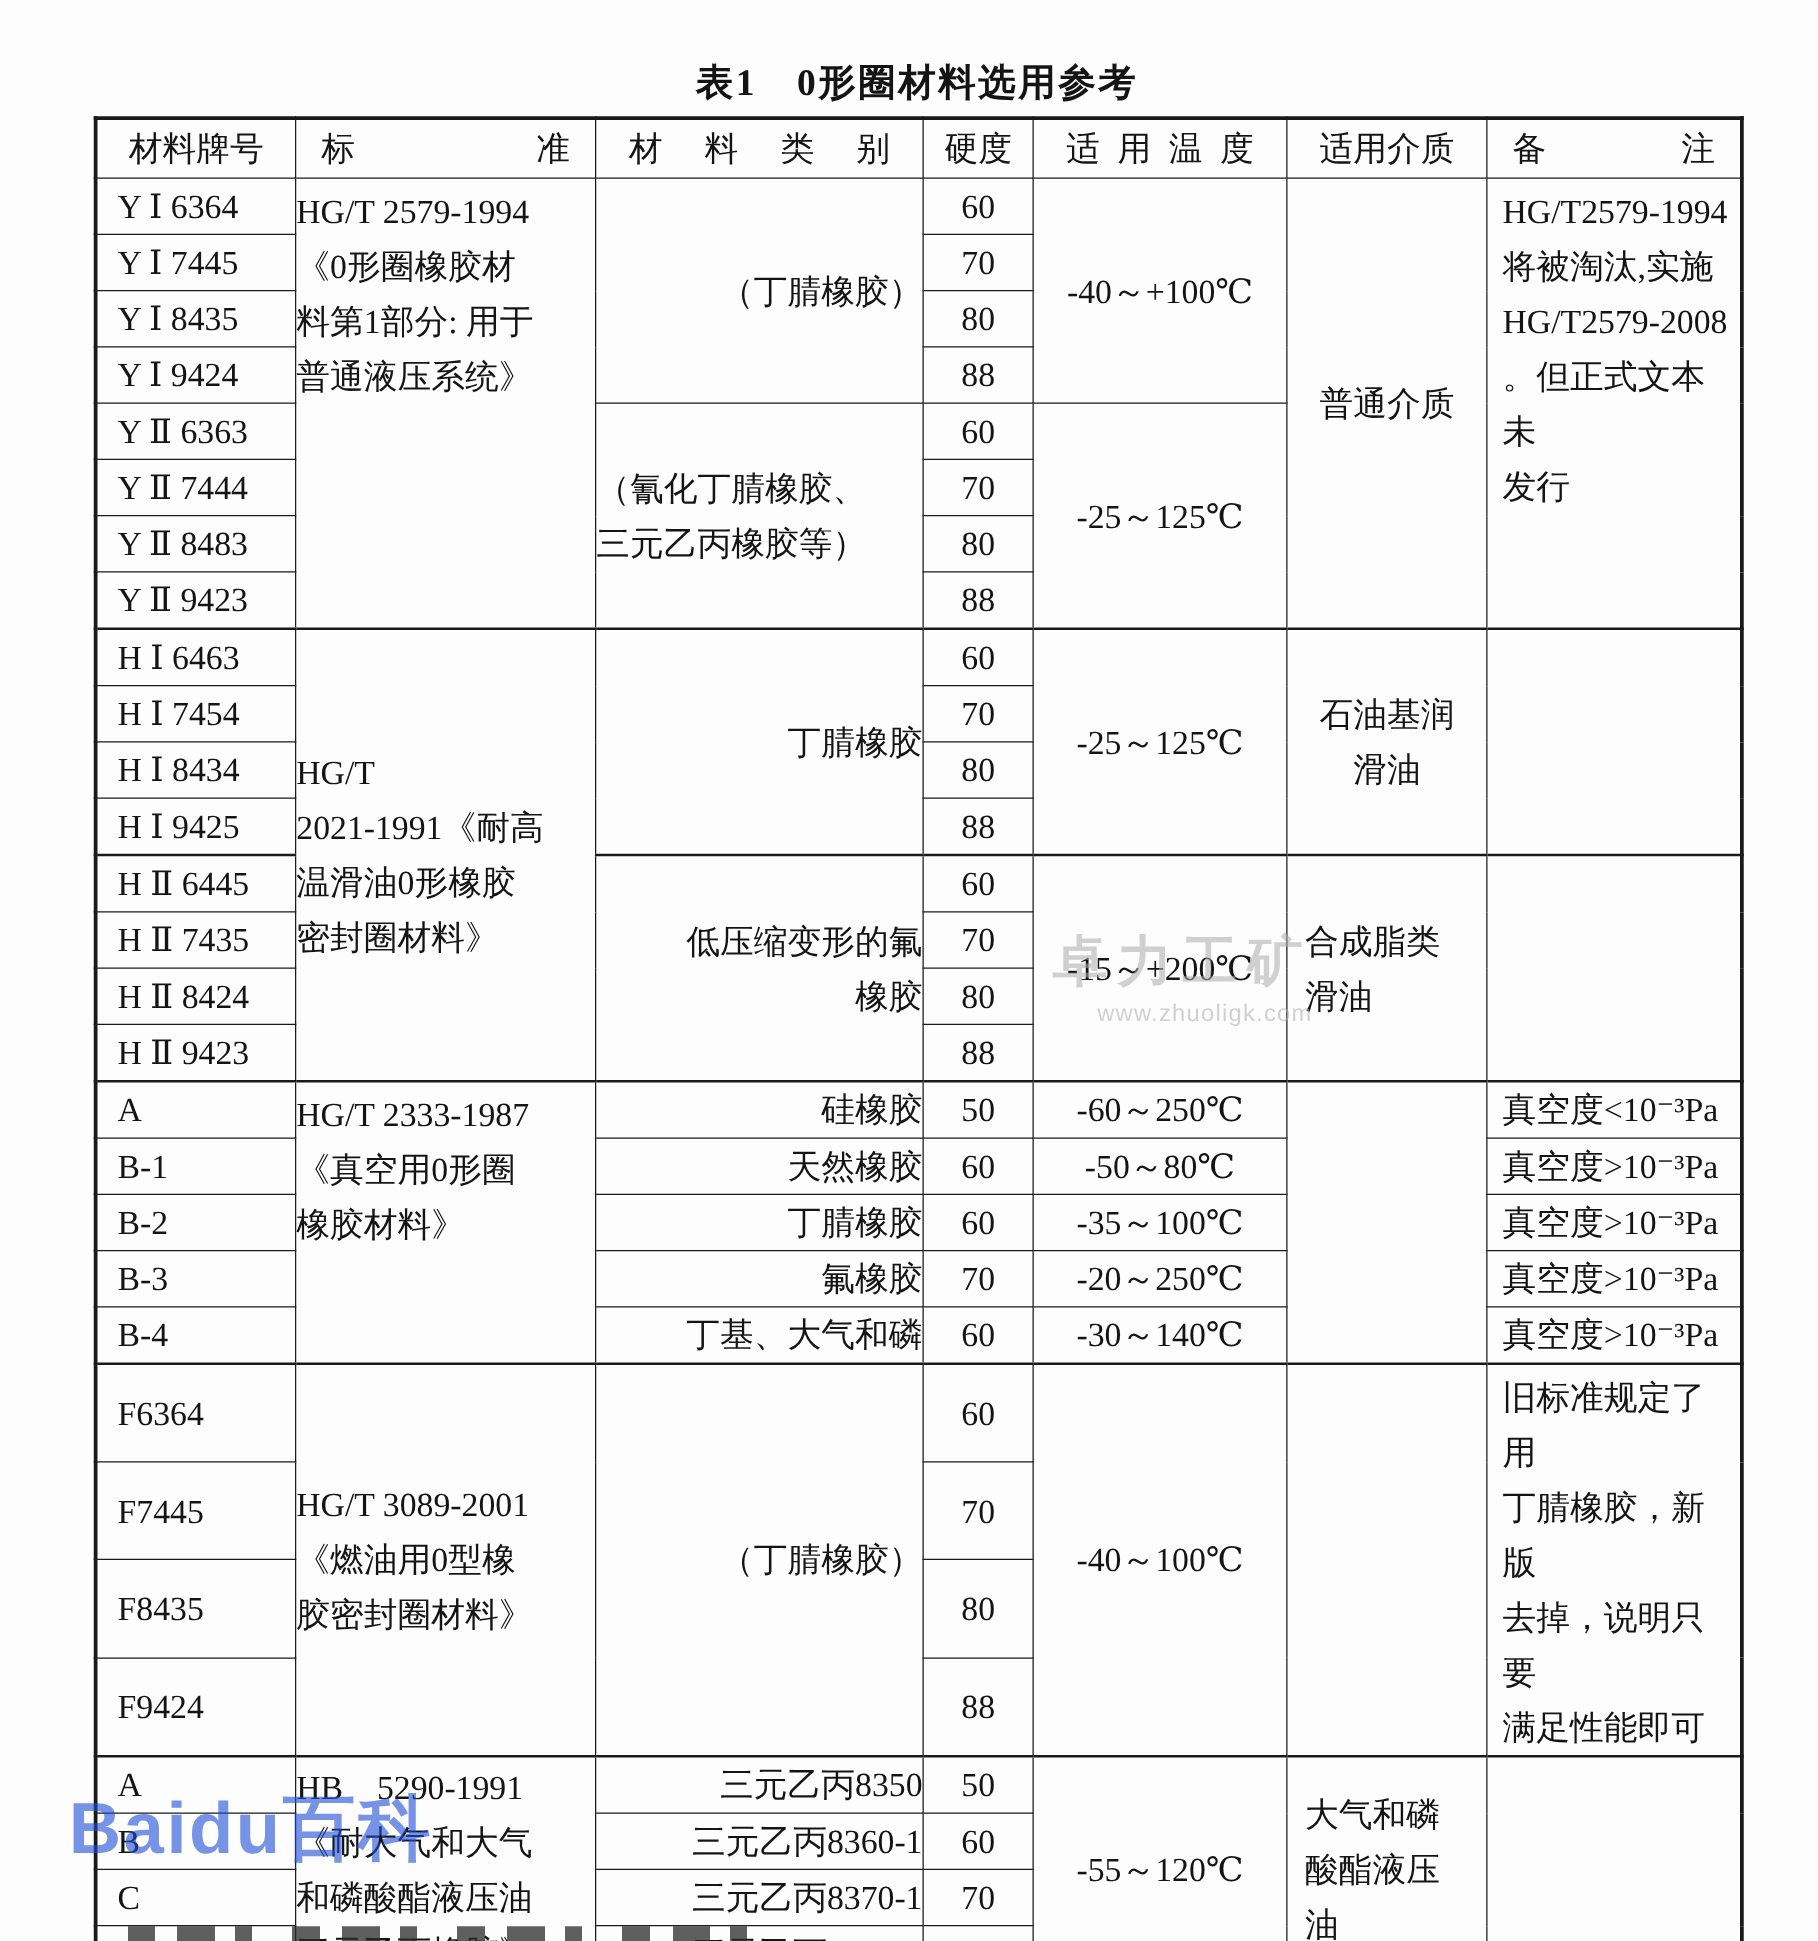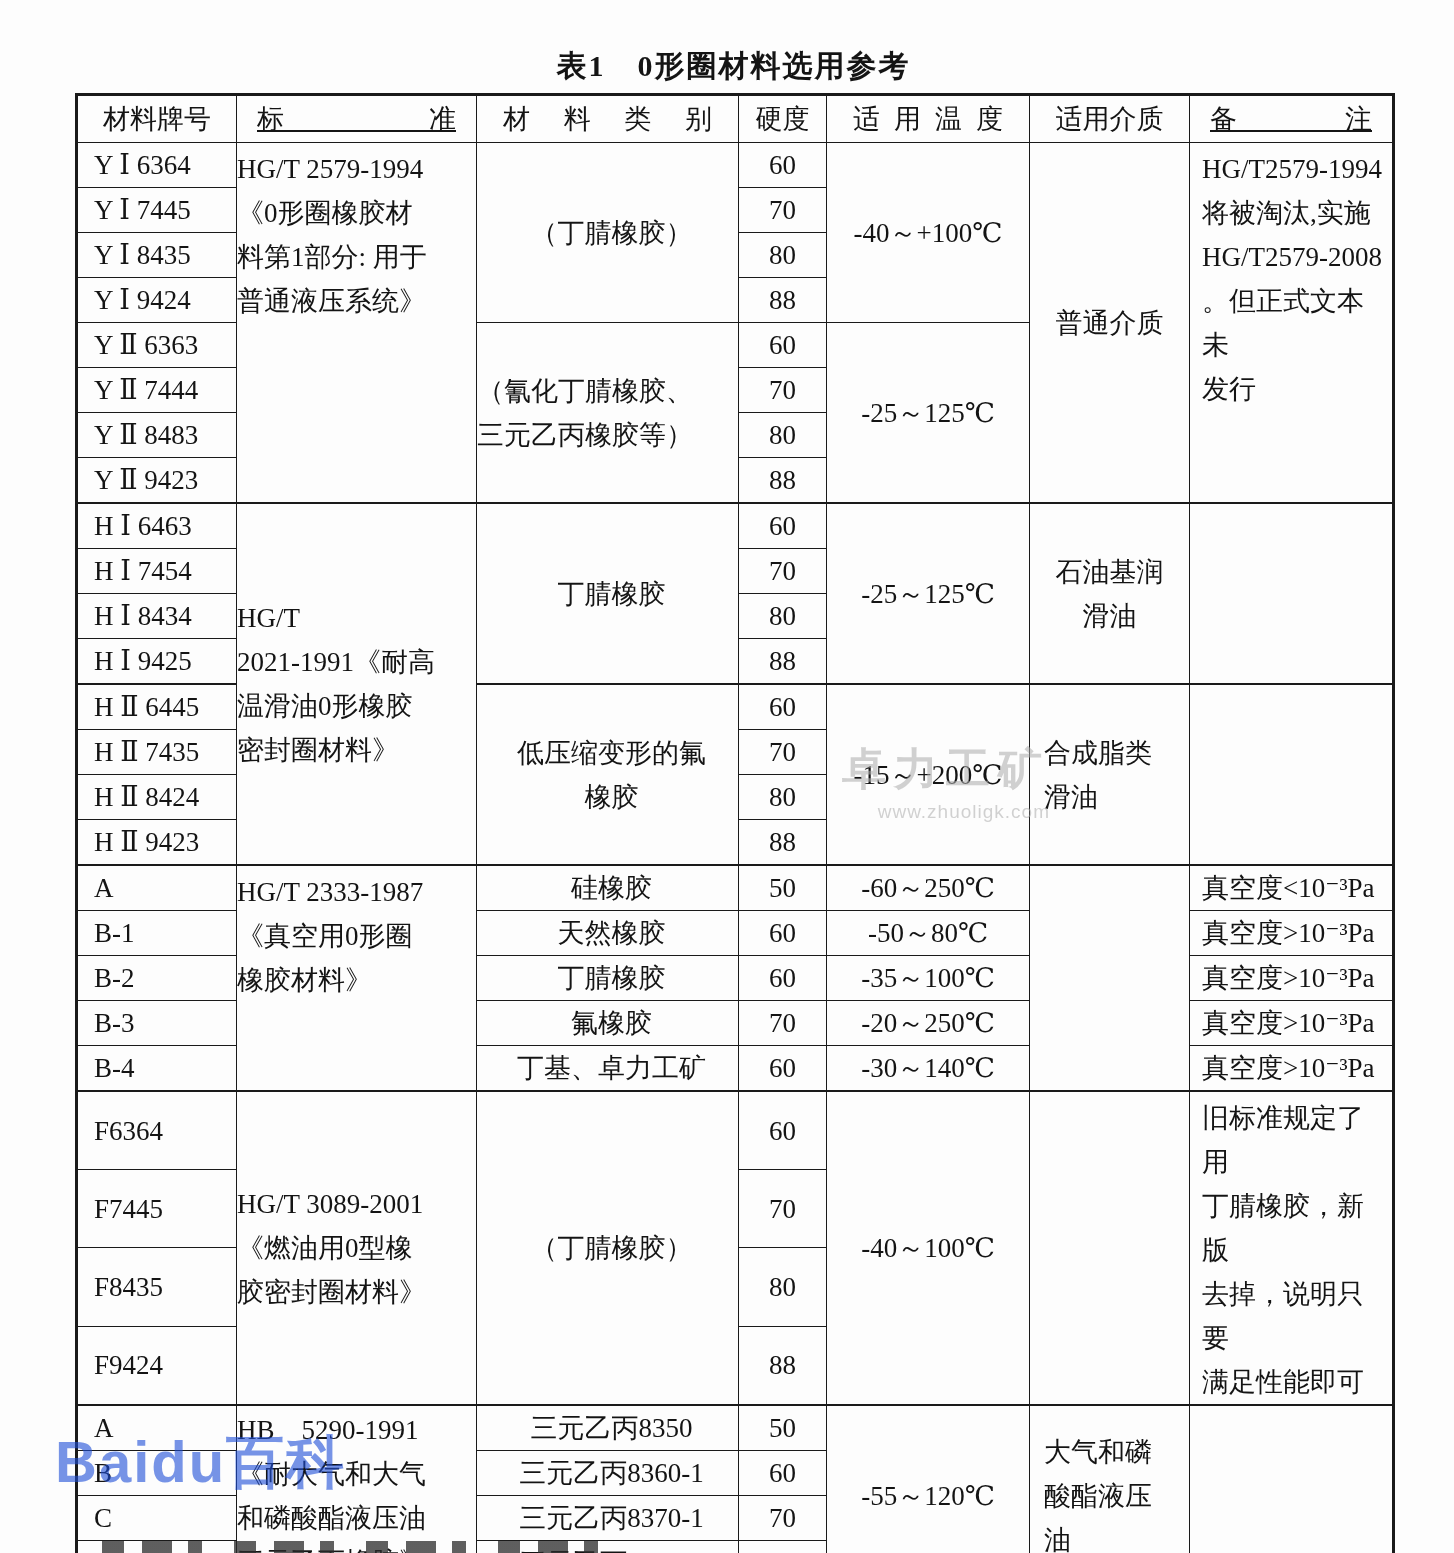--- a/index.html
+++ b/index.html
@@ -20,28 +20,27 @@
   td,th{
     border:1px solid #1a1a1a;padding:0;vertical-align:middle;
     font-weight:normal;white-space:pre-line;line-height:44px;
     overflow:hidden;
   }
   tr{height:44px;}
   tr.hdr{height:48px;padding-left:20px;}
   tr.sec td{border-top-width:2px;}
   th.c,td.c{text-align:center;}
   td.g{text-align:left;padding-left:16px;}
-  td.m{text-align:center;padding-left:8px;}
+  td.m{text-align:right;padding-left:8px;}
   td.rk{text-align:left;padding-left:12px;padding-right:6px;}
   td.top{vertical-align:top;padding-top:4px;}
   td.cen{text-align:left;}
   th.jh{
     text-align:justify;text-align-last:justify;
     padding:0 20px;
-    text-decoration:underline;
   }
   th.jh3{text-align:justify;text-align-last:justify;padding:0 26px;}
   td.medl{text-align:left;padding-left:14px;}
   .wm{position:absolute;pointer-events:none;z-index:3;}
   .wm-center{
     left:842px;top:740px;color:#adadad;opacity:.55;
     font-family:"Liberation Sans","DejaVu Sans",sans-serif;
     font-weight:bold;font-size:44px;letter-spacing:8px;text-align:right;
   }
   .wm-center .url{
@@ -213,21 +212,21 @@
   </tr>
   <tr>
     <td class="g">B-3</td>
     <td class="m">氟橡胶</td>
     <td class="c">70</td>
     <td class="c">-20～250℃</td>
     <td class="rk">真空度&gt;10⁻³Pa</td>
   </tr>
   <tr>
     <td class="g">B-4</td>
-    <td class="m">丁基、卓力工矿</td>
+    <td class="m">丁基、大气和磷</td>
     <td class="c">60</td>
     <td class="c">-30～140℃</td>
     <td class="rk">真空度&gt;10⁻³Pa</td>
   </tr>
 
   <tr class="sec">
     <td class="g">F6364</td>
     <td class="cen" rowspan="4">HG/T 3089-2001
 《燃油用0型橡
 胶密封圈材料》</td>

